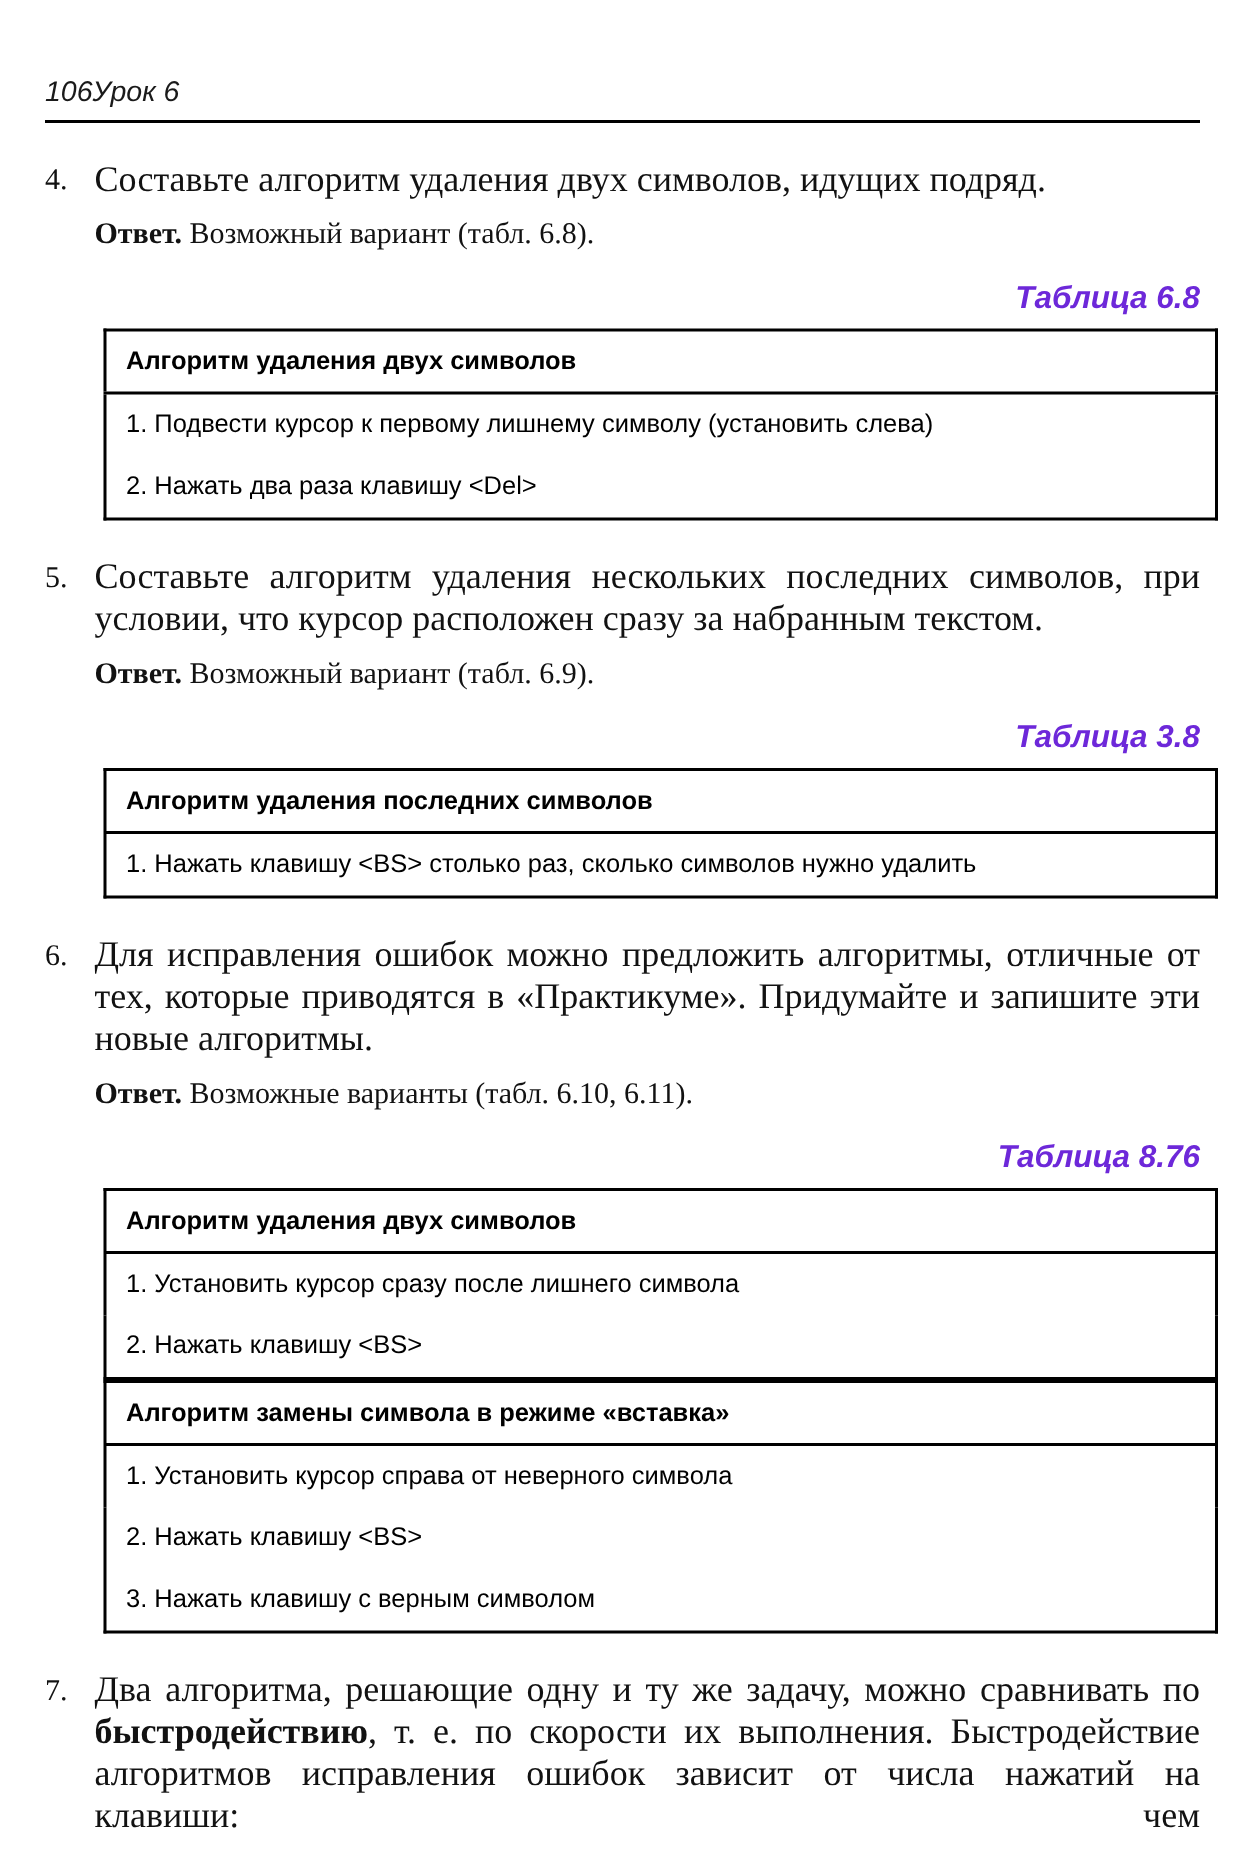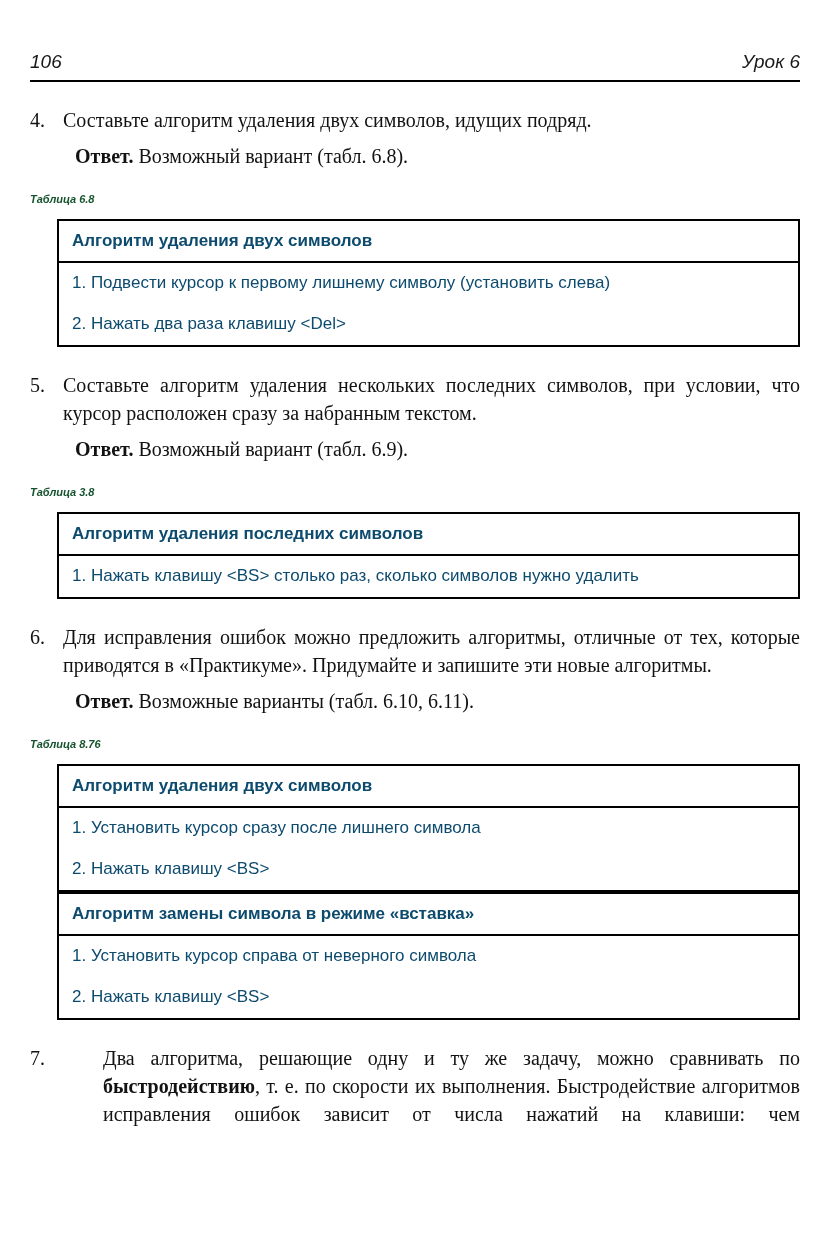--- a/index.html
+++ b/index.html
@@ -8,21 +8,21 @@
     background: #ffffff;
     color: #121212;
     font-family: "Liberation Serif", serif;
     overflow: hidden;
   }
   .page { padding: 50px 27px 0 30px; }
 
   
   .page-header {
     display: flex;
-    justify-content: space-between;
+    justify-content: flex-start;
     align-items: baseline;
     font-family: "Liberation Sans", sans-serif;
     font-style: italic;
     font-size: 19px;
     line-height: 24px;
     color: #1a1a1a;
   }
   .header-rule {
     border: 0;
     border-top: 2px solid #000;
@@ -36,52 +36,53 @@
     margin-top: 24px;
   }
   .q-num {
     position: absolute;
     left: 0; top: 0;
     font-size: 20px;
     line-height: 28px;
   }
   .q-text {
     margin: 0;
-    font-size: 20px;
+    font-size: 24px;
     line-height: 28px;
     text-align: justify;
   }
-  .q-text.justify-last { text-align-last: justify; margin-left: 40px; }
+  .q-text.justify-last { text-align-last: justify; }
   .answer {
-    margin: 8px 0 0 12px;
+    margin: 8px 0 0 0;
     font-size: 20px;
     line-height: 28px;
   }
   .answer b { font-weight: bold; }
 
   
   .tbl-caption {
     margin: 18px 0 9px 0;
+    text-align: right;
     font-family: "Liberation Sans", sans-serif;
     font-weight: bold;
     font-style: italic;
-    font-size: 11px;
+    font-size: 21px;
     line-height: 22px;
-    color: #14532d;
+    color: #6d28d9;
   }
 
   
   .doc-table {
     width: calc(100% - 27px);
-    margin-left: 27px;
+    margin-left: 39px;
     border-collapse: collapse;
     border: 2px solid #000;
     font-family: "Liberation Sans", sans-serif;
     font-size: 17px;
-    color: #0c4a6e;
+    color: #000000;
   }
   .doc-table th {
     text-align: left;
     font-weight: bold;
     padding: 10px 13px;
     line-height: 20px;
     border-bottom: 2px solid #000;
   }
   .doc-table td {
     padding: 10px 3px 11px 13px;
@@ -174,20 +175,23 @@
           <th>Алгоритм замены символа в режиме «вставка»</th>
         </tr>
     </thead>
     <tbody>
       <tr>
           <td>1. Установить курсор справа от неверного символа</td>
         </tr>
       <tr>
           <td>2. Нажать клавишу &lt;BS&gt;</td>
         </tr>
+      <tr>
+          <td>3. Нажать клавишу с верным символом</td>
+        </tr>
     </tbody>
   </table>
 
   <section class="question">
     <span class="q-num">7.</span>
     <p class="q-text justify-last"><span>Два алгоритма, решающие одну и ту же задачу, можно сравнивать по </span><b>быстродействию</b><span>, т. е. по скорости их выполнения. Быстродействие алгоритмов исправления ошибок зависит от числа нажатий на клавиши: чем</span></p>
   </section>
 
 </div>
 

